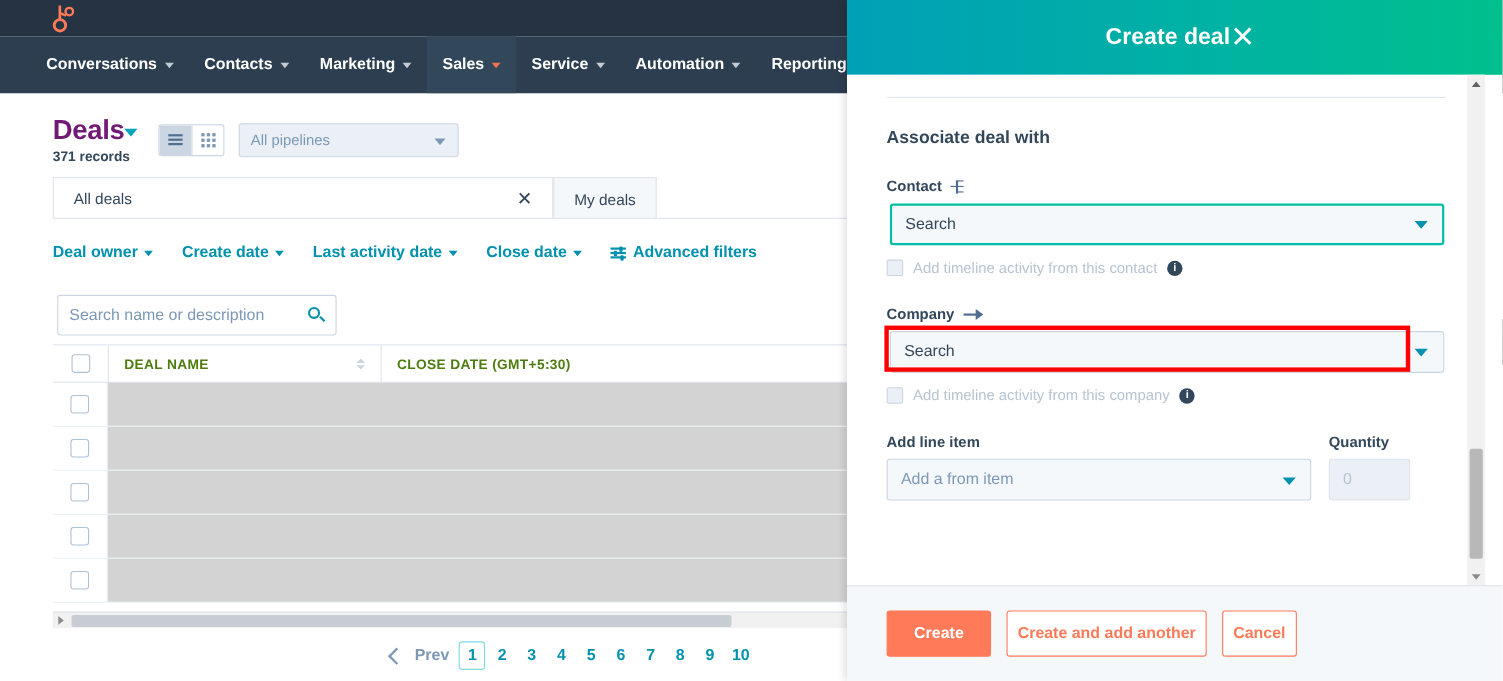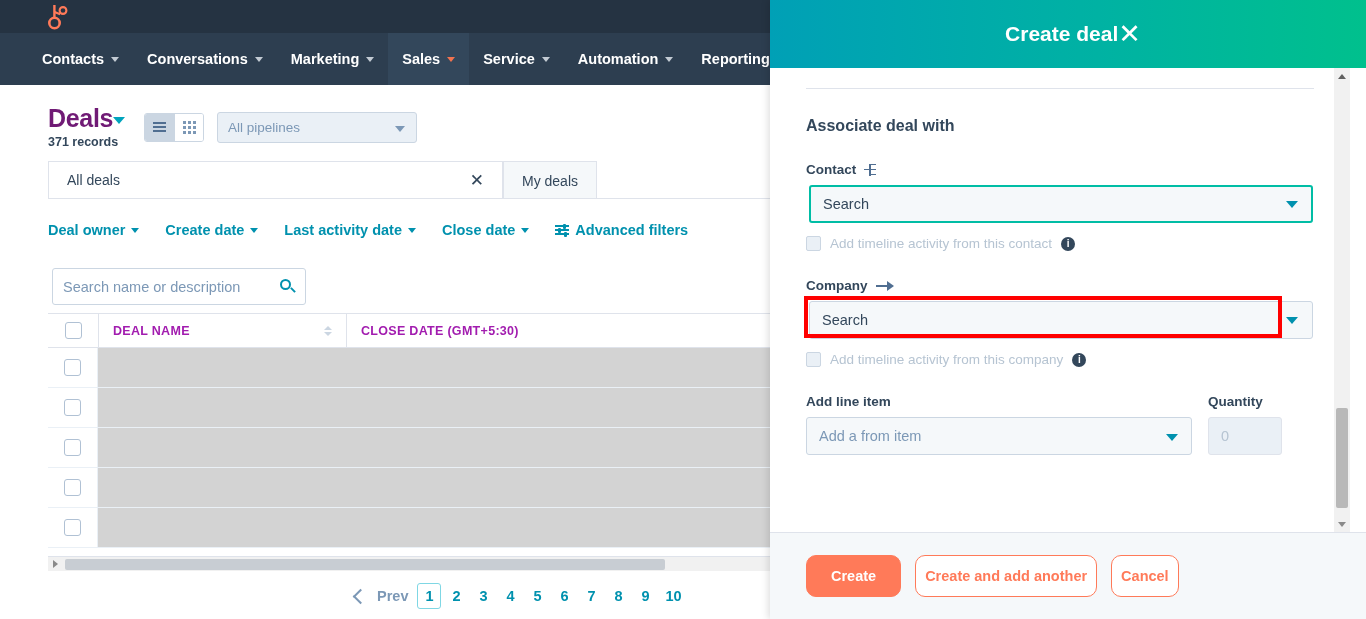--- a/index.html
+++ b/index.html
@@ -136,21 +136,21 @@
   .search-ico u {
     position:absolute; left:10px; top:10px; width:6px; height:2px;
     background:#0091ae; transform: rotate(45deg); text-decoration:none;
   }
 
   .table { position: absolute; left: 48px; top: 313px; width: 722px; }
   .thead { display: flex; height: 35px; border-top: 1px solid #dfe3eb; border-bottom: 1px solid #dfe3eb; background:#fff; }
   .th-check { width: 50px; display: flex; align-items: center; justify-content: center; }
   .th {
     display: flex; align-items: center; justify-content: space-between;
-    padding: 0 14px; font-size: 12.5px; font-weight: bold; color: #a21caf;
+    padding: 0 14px; font-size: 12.5px; font-weight: bold; color: #4d7c0f;
     letter-spacing: 0.3px; border-left: 1px solid #dfe3eb; white-space: nowrap;
   }
   .th.c1 { width: 248px; } .th.c2 { width: 250px; } .th.c3 { width: 174px; }
   .sort-arrows { display:flex; flex-direction:column; gap:2px; flex:none; margin-left:8px;}
   .sort-arrows i {
     width:0;height:0;border-left:4px solid transparent;border-right:4px solid transparent;
   }
   .sort-arrows i:first-child { border-bottom:4px solid #cbd6e2; }
   .sort-arrows i:last-child { border-top:4px solid #cbd6e2; }
   .trow { display: flex; height: 40px; border-bottom: 1px solid #eaf0f6; }
@@ -280,21 +280,21 @@
   .pv-down i { border-top: 5px solid #8a8a8a; }
   .pv-thumb { position:absolute; left:2px; top:340px; width:12px; height:100px; background:#b8b8b8; border-radius:2px; }
   .pv-down { position:absolute; bottom:0; left:0; }
 
   .panel-footer {
     position: absolute; left: 0; bottom: 0; width: 596px; height: 87px;
     background: #f5f8fa; border-top: 1px solid #dfe3eb;
     display: flex; align-items: center; gap: 14px; padding-left: 36px;
   }
   .btn {
-    height: 42px; border-radius: 10px; font-size: 14.5px; font-weight: bold;
+    height: 42px; border-radius: 3px; font-size: 14.5px; font-weight: bold;
     display: flex; align-items: center; justify-content: center; cursor: pointer; white-space: nowrap;
   }
   .btn-primary { background: #ff7a59; color: #fff; padding: 0 24px; border: 1px solid #ff7a59; }
   .btn-secondary { background: #fff; color: #ff7a59; border: 1px solid #ff7a59; padding: 0 9px; }
 </style>
 </head>
 <body>
 
 <div id="app">
 
@@ -303,25 +303,25 @@
       <circle cx="21" cy="6.5" r="3.4" fill="none" stroke="#ff7a59" stroke-width="2.1"></circle>
       <circle cx="12.5" cy="19" r="5.2" fill="none" stroke="#ff7a59" stroke-width="2.6"></circle>
       <rect x="11.2" y="1" width="2.4" height="13" fill="#ff7a59"></rect>
       <rect x="13" y="7" width="6" height="2.2" fill="#ff7a59" transform="rotate(22 13 7)"></rect>
     </svg>
   </div>
 
   <div class="navbar">
     <div class="nav-items">
       <div class="nav-item">
+        <span>Conversations</span>
+        <span class="chev"></span>
+      </div>
+      <div class="nav-item">
         <span>Contacts</span>
-        <span class="chev"></span>
-      </div>
-      <div class="nav-item">
-        <span>Conversations</span>
         <span class="chev"></span>
       </div>
       <div class="nav-item">
         <span>Marketing</span>
         <span class="chev"></span>
       </div>
       <div class="nav-item active">
         <span>Sales</span>
         <span class="chev"></span>
       </div>

